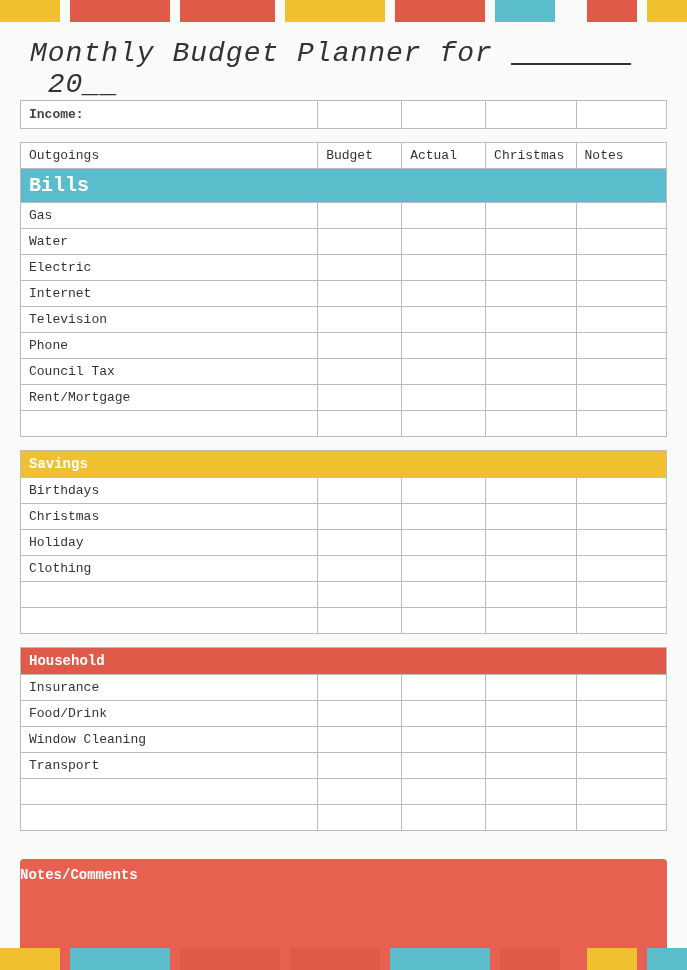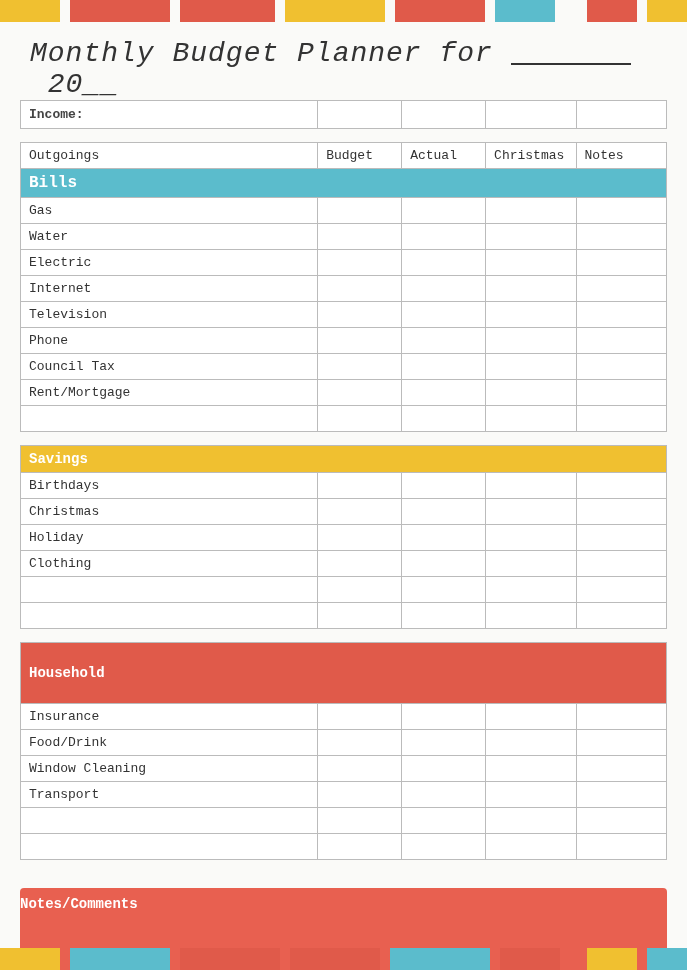--- a/index.html
+++ b/index.html
@@ -116,38 +116,38 @@
       height: 14px;
       background: #fafaf8;
       border-left: none;
       border-right: none;
     }
 
     .category-header-blue td {
       background: #5bbccc;
       color: #fff;
       font-weight: bold;
-      font-size: 16px;
+      font-size: 20px;
       padding: 5px 8px;
     }
 
     .category-header-yellow td {
       background: #f0c030;
       color: #fff;
       font-weight: bold;
       font-size: 14px;
       padding: 5px 8px;
     }
 
     .category-header-red td {
       background: #e05a4a;
       color: #fff;
       font-weight: bold;
       font-size: 14px;
-      padding: 22px 8px;
+      padding: 5px 8px;
     }
 
     .data-row td {
       background: #fff;
       color: #333;
     }
 
     .empty-row td {
       background: #fff;
       height: 26px;

